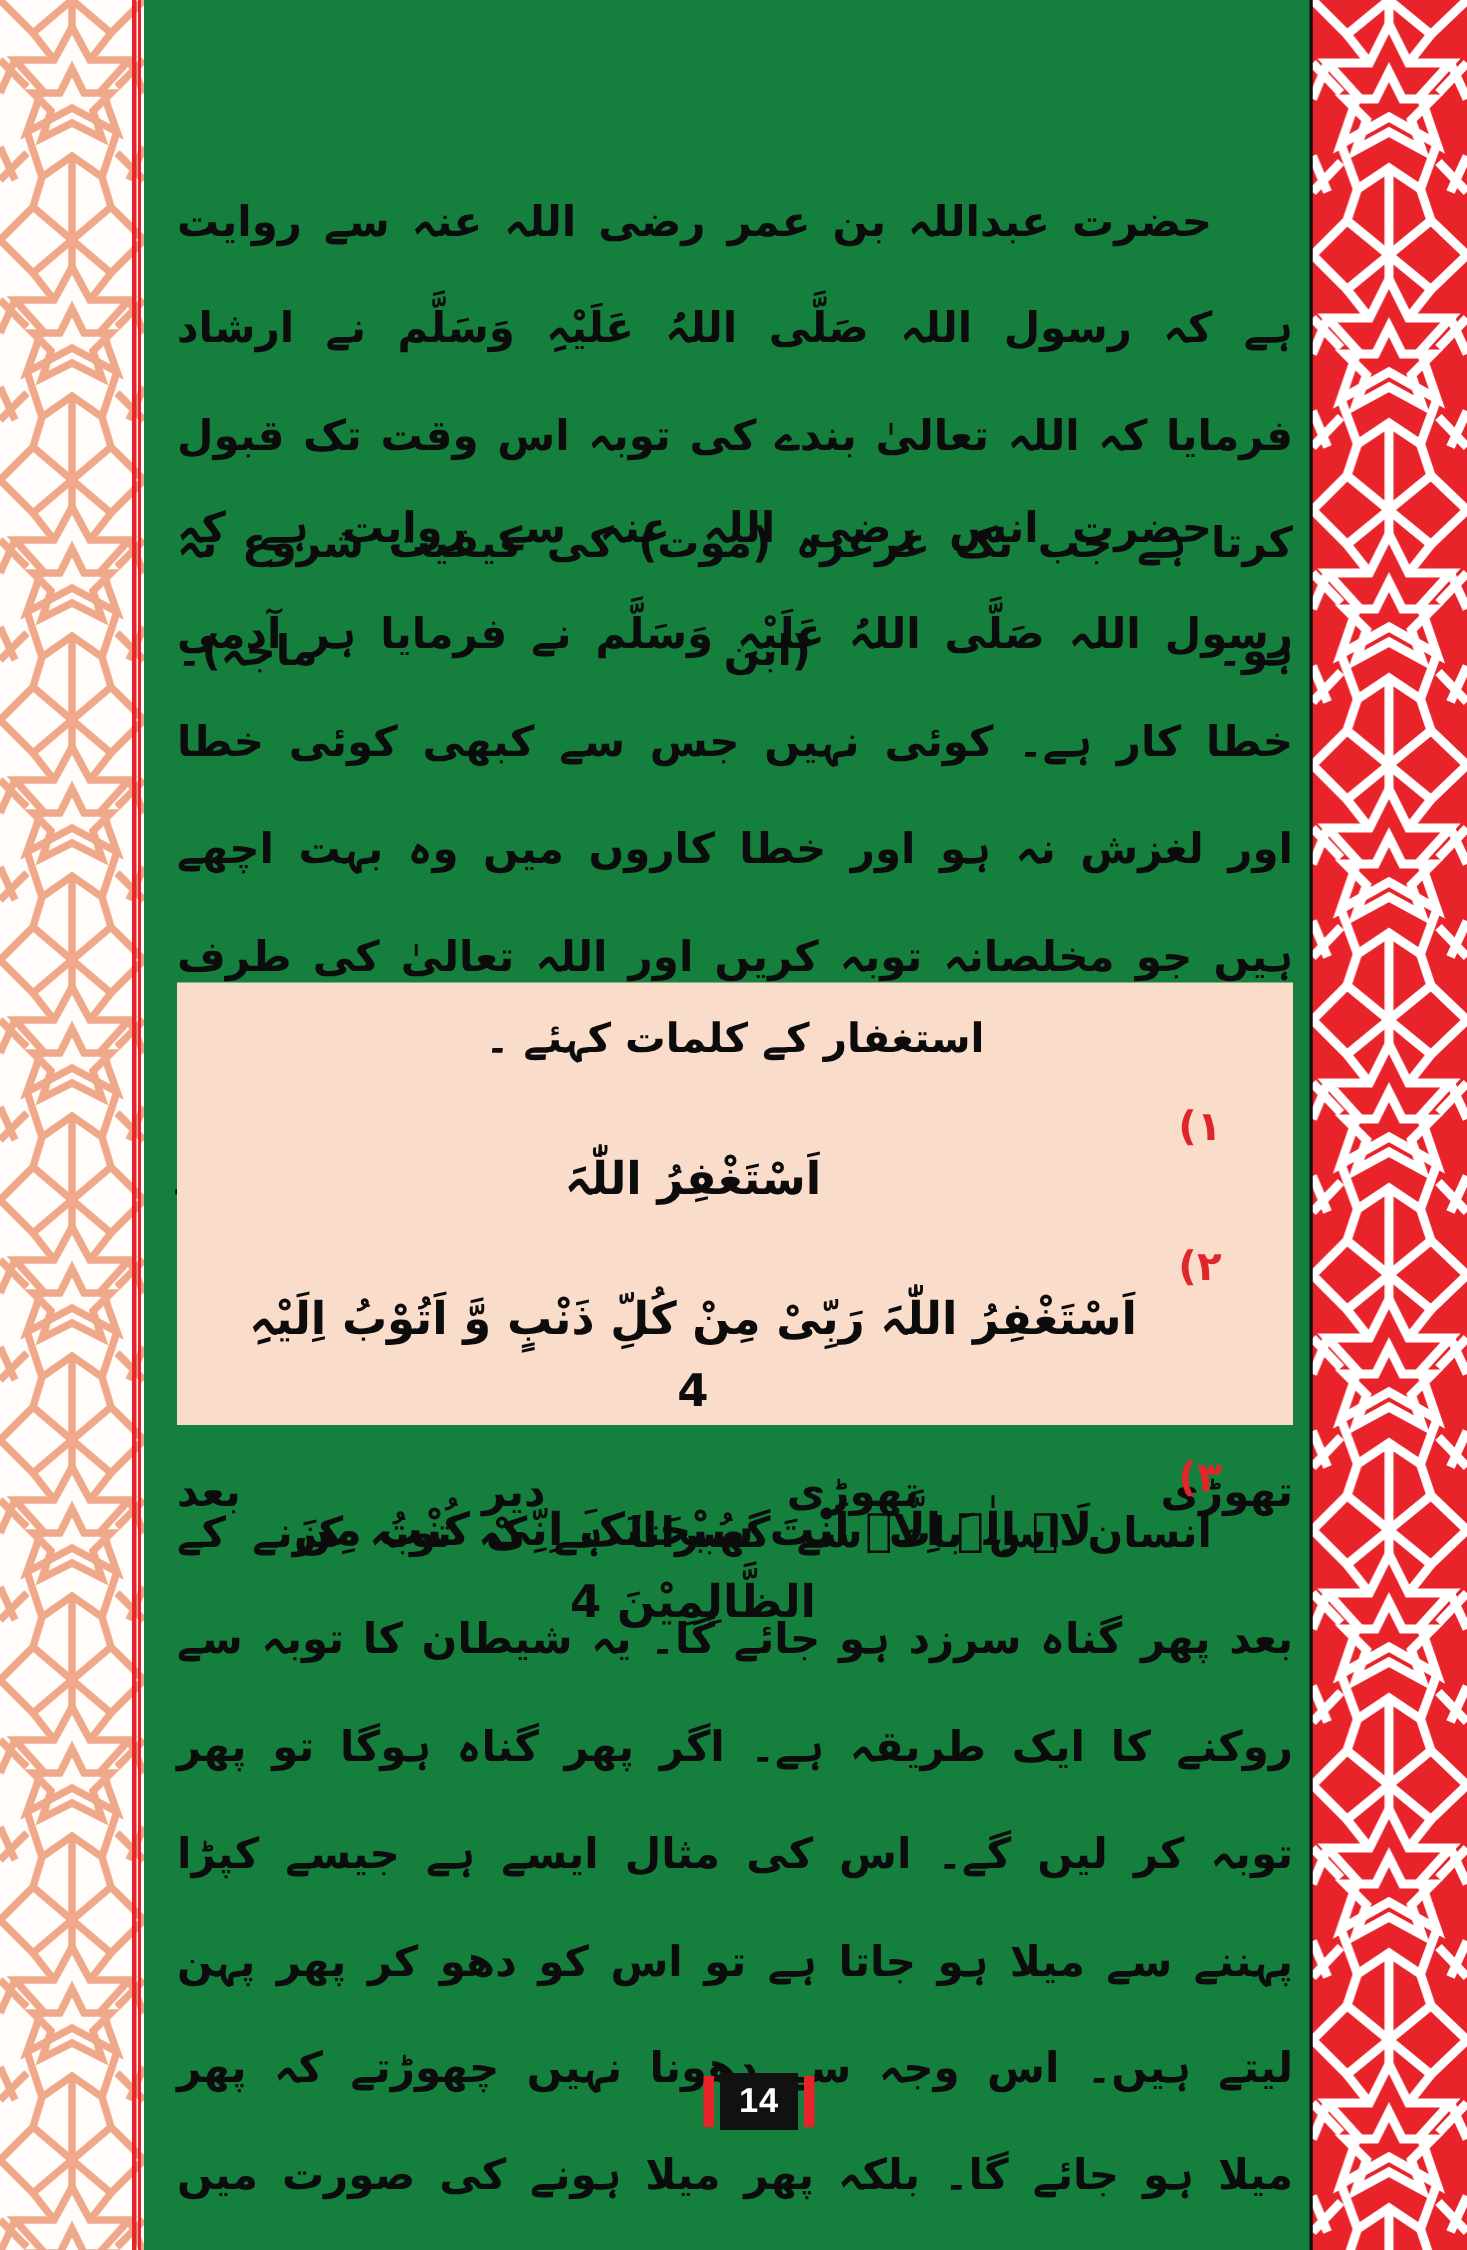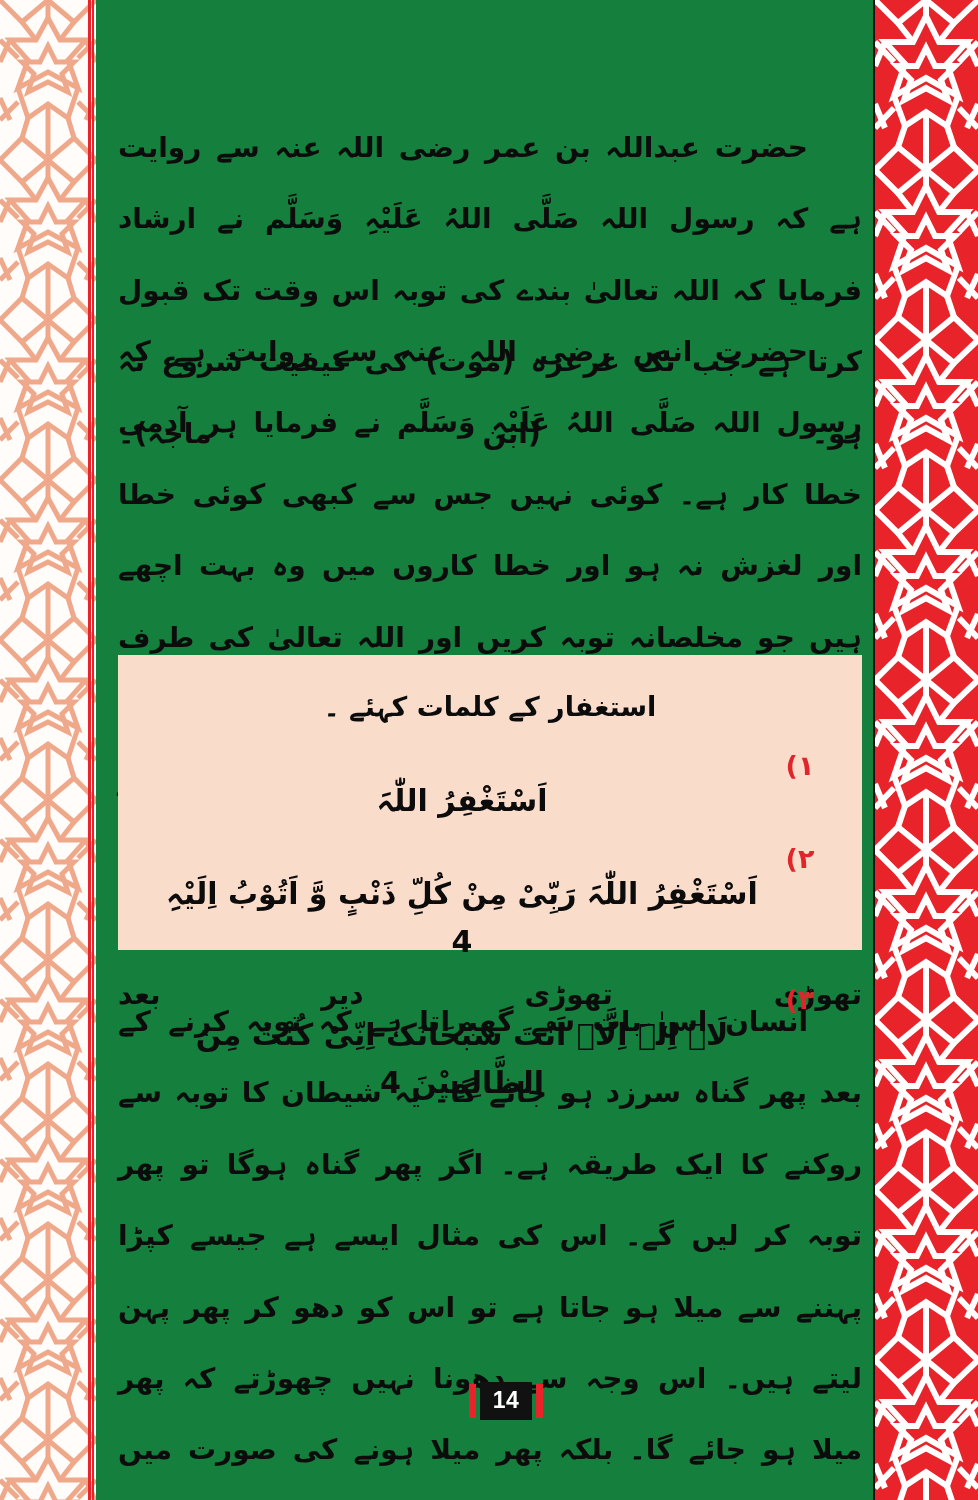--- a/index.html
+++ b/index.html
@@ -70,21 +70,21 @@
 
   
   #dua-box {
     position: absolute;
     top: 655px;
     right: 0;
     width: 744px;
     height: 295px;
     background: #FADCCB;
     box-sizing: border-box;
-    padding: 26px 34px 18px 34px;
+    padding: 12px 34px 18px 34px;
     direction: rtl;
   }
 
   .box-heading {
     direction: rtl;
     text-align: center;
     color: #0c0c0c;
     font-family: "DejaVu Sans", sans-serif;
     font-size: 27px;
     font-weight: 600;

